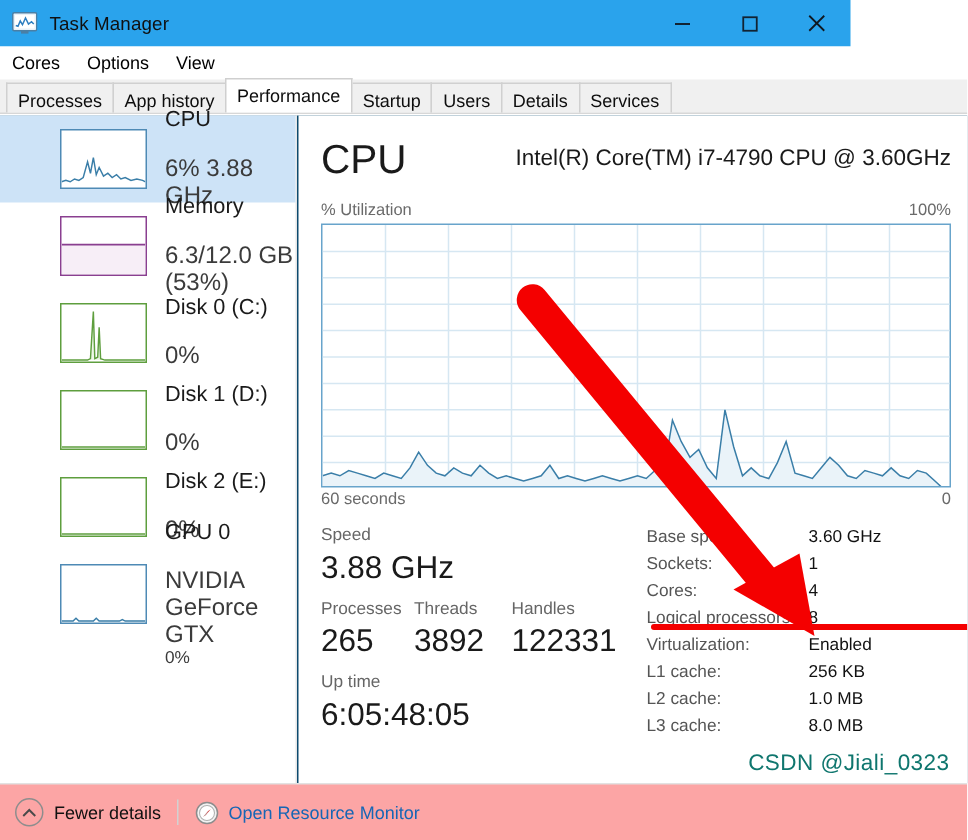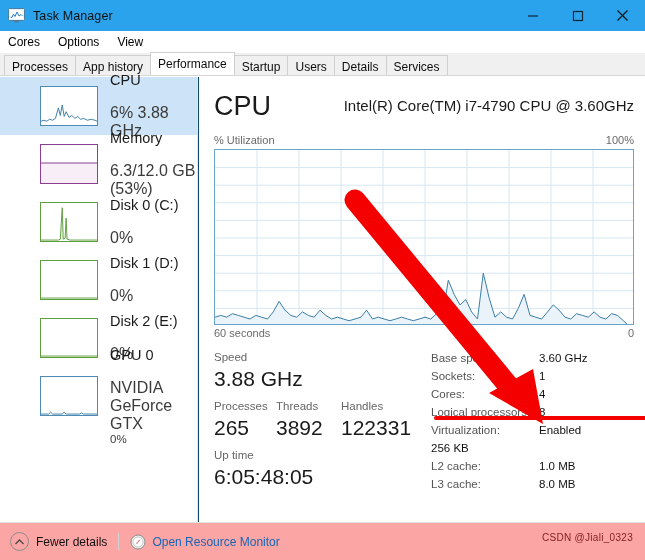--- a/index.html
+++ b/index.html
@@ -13,21 +13,21 @@
   #app {
     position: relative;
     width: 645px; height: 560px;
     background: #ffffff;
     overflow: hidden;
   }
 
   
   .titlebar {
     position: absolute; top: 0; left: 0;
-    width: 645px; height: 31px;
+    width: 567px; height: 31px;
     background: #2aa3ec;
     display: flex; align-items: center;
   }
   .tb-icon {
     width: 17px; height: 15px;
     margin-left: 8px; margin-right: 8px;
     position: relative; flex: none;
   }
   .tb-title {
     font-size: 12.5px; color: #101010;
@@ -194,22 +194,22 @@
     display: flex; align-items: center; justify-content: center;
     flex: none;
   }
   .fewer { font-size: 12px; color: #111; margin-left: 7px; }
   .divider {
     width: 1px; height: 17px; background: #d2d2d2; margin: 0 11px;
   }
   .rm-icon { width: 16px; height: 16px; flex: none; }
   .rm-link { font-size: 12px; color: #1666b5; margin-left: 6px; }
   .watermark {
-    position: absolute; right: 12px; top: 532px;
-    font-size: 10px; color: #7f1d1d;
+    position: absolute; right: 12px; top: 500px;
+    font-size: 15px; color: #0f766e;
     letter-spacing: .3px;
   }
 
   
   .overlay {
     position: absolute; top: 0; left: 0;
     width: 645px; height: 560px;
     pointer-events: none;
   }
 </style>
@@ -435,20 +435,21 @@
         </div>
         <div class="r-row">
           <div class="r-lab">Logical processors:</div>
           <div class="r-val">8</div>
         </div>
         <div class="r-row">
           <div class="r-lab">Virtualization:</div>
           <div class="r-val">Enabled</div>
         </div>
         <div class="r-row">
+          <div class="r-lab">L1 cache:</div>
           <div class="r-val">256 KB</div>
         </div>
         <div class="r-row">
           <div class="r-lab">L2 cache:</div>
           <div class="r-val">1.0 MB</div>
         </div>
         <div class="r-row">
           <div class="r-lab">L3 cache:</div>
           <div class="r-val">8.0 MB</div>
         </div>

